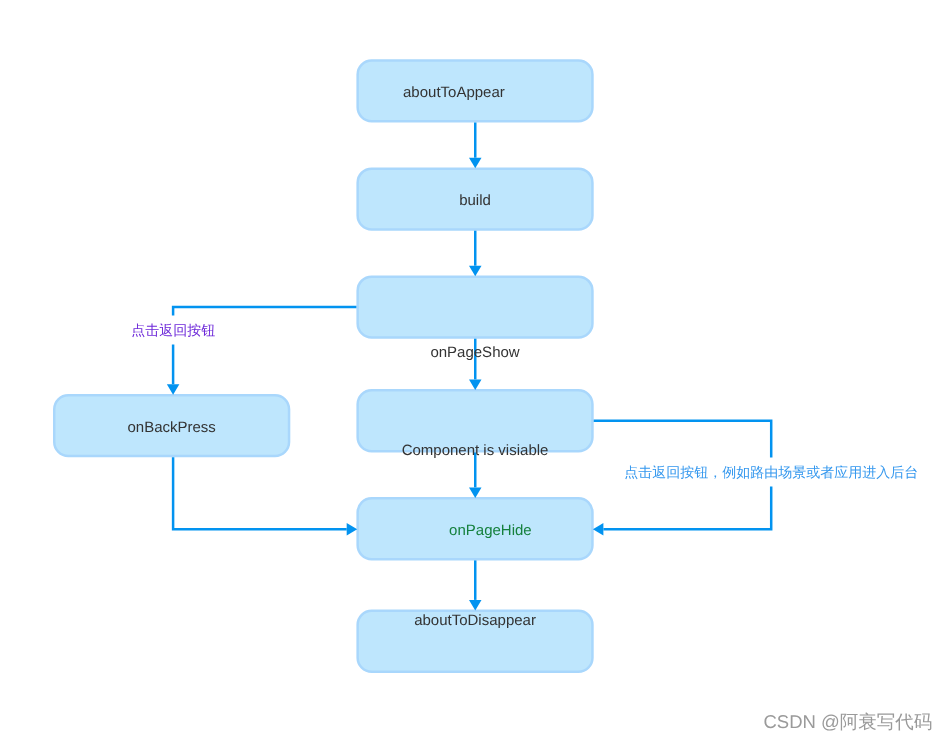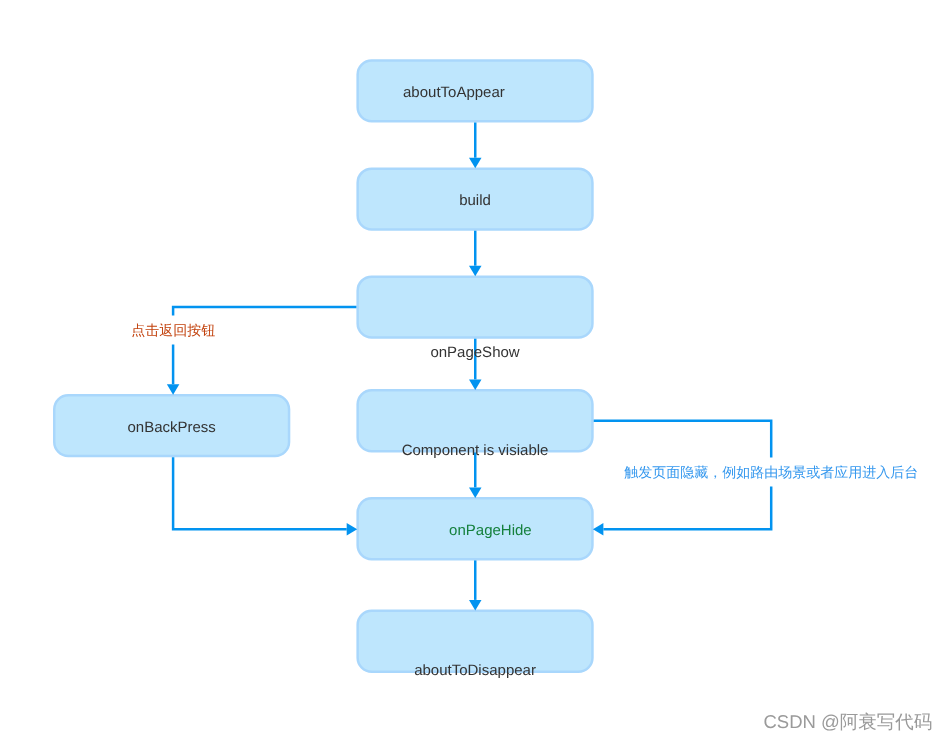--- a/index.html
+++ b/index.html
@@ -81,24 +81,24 @@
       </div>
     <div class="node" style="left: 53px; top: 394px; width: 237.3px; height: 63.3px; color: rgb(51, 51, 51);">
         <span>onBackPress</span>
       </div>
     <div class="node" style="left: 356.4px; top: 389.1px; width: 237.3px; height: 63.3px; color: rgb(51, 51, 51); margin-top: 28px;">
         <span>Component is visiable</span>
       </div>
     <div class="node" style="left: 356.4px; top: 497.1px; width: 268px; height: 63.3px; color: #15803d;">
         <span>onPageHide</span>
       </div>
-    <div class="node" style="left: 356.4px; top: 637px; width: 237.3px; height: 63.3px; color: rgb(51, 51, 51);">
+    <div class="node" style="left: 356.4px; top: 587px; width: 237.3px; height: 63.3px; color: rgb(51, 51, 51);">
         <span>aboutToDisappear</span>
       </div>
   </div>
 
   <div id="labels">
-    <div class="edgelabel" style="left: 173.2px; top: 330px; color: #c2410c;">点击返回按钮</div>
-    <div class="edgelabel" style="left: 771.2px; top: 471.5px; color: rgb(51, 151, 238);">触发页面隐藏，例如路由场景或者应用进入后台</div>
+    <div class="edgelabel" style="left: 173.2px; top: 330px; color: #6d28d9;">点击返回按钮</div>
+    <div class="edgelabel" style="left: 771.2px; top: 471.5px; color: rgb(51, 151, 238);">点击返回按钮，例如路由场景或者应用进入后台</div>
   </div>
 
   <div class="watermark" style="left: 763.5px; top: 712.5px; color: rgb(154, 154, 154);">CSDN @阿衰写代码</div>
 </div>
 
 </body></html>

